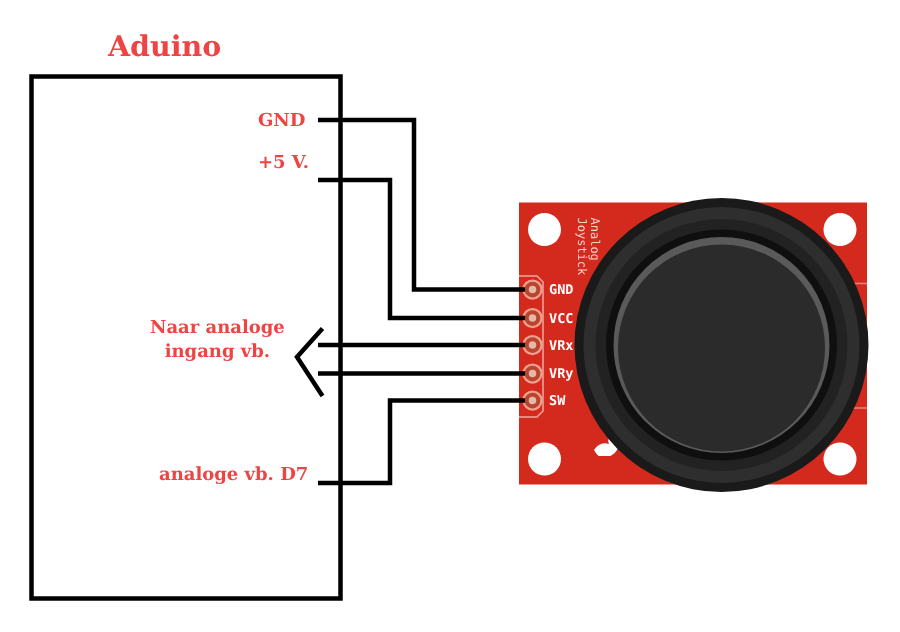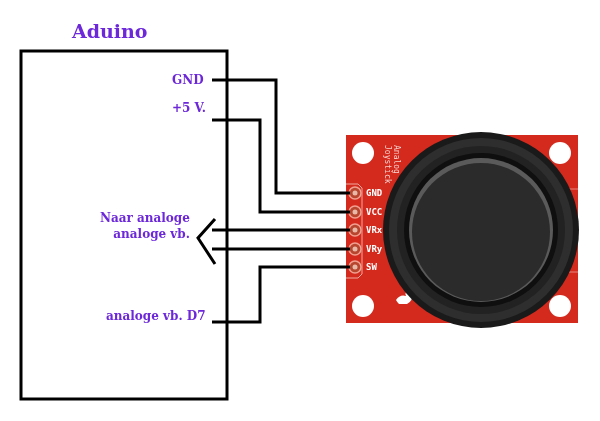--- a/index.html
+++ b/index.html
@@ -1,17 +1,17 @@
 <!DOCTYPE html>
 <html><head>
   <meta charset="utf-8">
   <style>
     html, body { margin: 0; padding: 0; background: #ffffff; }
     body { width: 600px; height: 421px; position: relative; overflow: hidden; }
-    .lbl { position: absolute; font-family: "DejaVu Serif", "Liberation Serif", serif; font-weight: bold; color: #6d28d9; white-space: nowrap; }
+    .lbl { position: absolute; font-family: "DejaVu Serif", "Liberation Serif", serif; font-weight: bold; color: #ef4444; white-space: nowrap; }
     .title { left: 72px; top: 20px; font-size: 19px; }
     .small { font-size: 12px; line-height: 16px; }
     svg { position: absolute; left: 0; top: 0; }
     .pinlabel { font-family: "DejaVu Sans Mono", "Liberation Mono", monospace; font-size: 9px; fill: #ffffff; font-weight: bold; }
     .silk { font-family: "DejaVu Sans Mono", "Liberation Mono", monospace; font-size: 8px; fill: #f6d0cc; }
   </style>
 </head>
 <body>
 
 <div class="lbl title">Aduino</div>
@@ -72,20 +72,20 @@
     <polyline points="212,230 350,230"></polyline>
     <polyline points="212,249 350,249"></polyline>
     <polyline points="350,267 260,267 260,322 212,322"></polyline>
     <polyline points="215,219 198,238 215,264"></polyline>
   </g>
 </svg>
 
 <div class="lbl small" style="left:172px; top:72px;">GND</div>
 <div class="lbl small" style="left:172px; top:100px;">+5 V.</div>
 
-<div class="lbl small" style="left:100px; top:210px; text-align:right;">
+<div class="lbl small" style="left:100px; top:210px; text-align:center;">
   <div>Naar analoge</div>
-  <div>analoge vb.</div>
+  <div>ingang vb.</div>
 </div>
 
 <div class="lbl small" style="left:106px; top:308px;">
   <div>analoge vb. D7</div>
 </div>
 
 </body></html>

